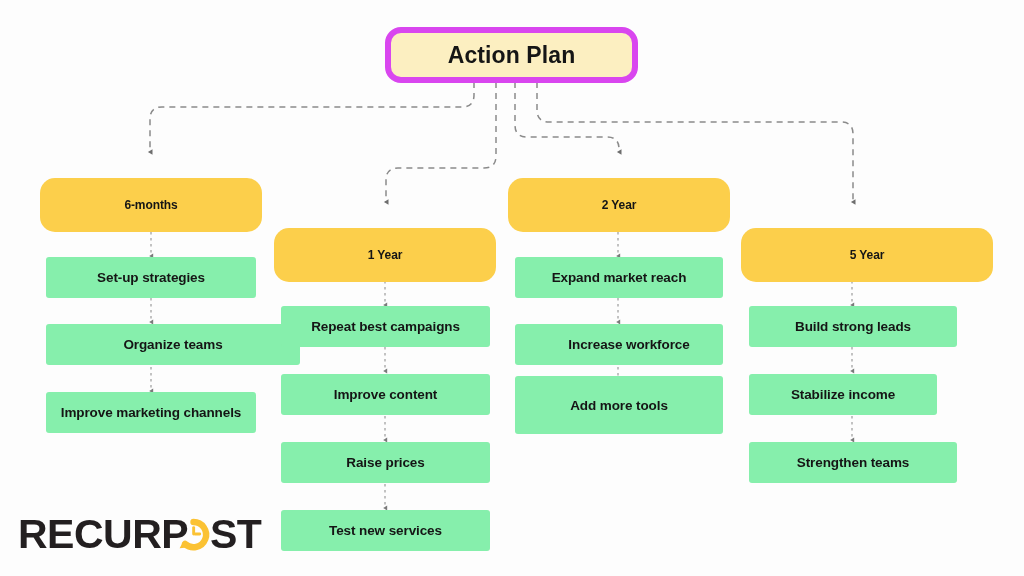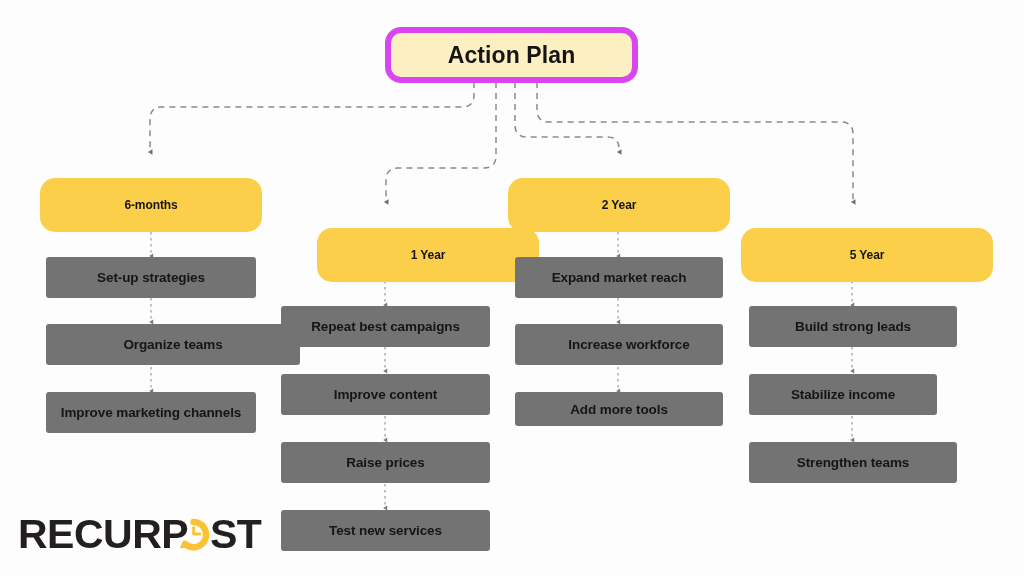--- a/index.html
+++ b/index.html
@@ -53,21 +53,21 @@
   }
 
   .node-phase {
     background: #FCCF4B;
     border-radius: 15px;
     font-size: 12px;
     font-weight: bold;
   }
 
   .node-step {
-    background: #737373;
+    background: #86efac;
     border-radius: 3px;
     font-size: 13.5px;
     font-weight: bold;
   }
   .node-step span { padding: 0 8px; }
 
   
   #logo {
     position: absolute;
     left: 18px;
@@ -136,21 +136,21 @@
   <div class="node node-step" style="left:46px; top:257px; width:210px; height:41px;">
     <span>Set-up strategies</span>
   </div>
   <div class="node node-step" style="left:46px; top:324px; width:254px; height:41px;">
     <span>Organize teams</span>
   </div>
   <div class="node node-step" style="left:46px; top:392px; width:210px; height:41px;">
     <span>Improve marketing channels</span>
   </div>
 
-  <div class="node node-phase" style="left:274px; top:228px; width:222px; height:54px;margin-left:43px;">
+  <div class="node node-phase" style="left:274px; top:228px; width:222px; height:54px;">
     <span>1 Year</span>
   </div>
   <div class="node node-step" style="left:281px; top:306px; width:209px; height:41px;">
     <span>Repeat best campaigns</span>
   </div>
   <div class="node node-step" style="left:281px; top:374px; width:209px; height:41px;">
     <span>Improve content</span>
   </div>
   <div class="node node-step" style="left:281px; top:442px; width:209px; height:41px;">
     <span>Raise prices</span>
@@ -161,21 +161,21 @@
 
   <div class="node node-phase" style="left:508px; top:178px; width:222px; height:54px;">
     <span>2 Year</span>
   </div>
   <div class="node node-step" style="left:515px; top:257px; width:208px; height:41px;">
     <span>Expand market reach</span>
   </div>
   <div class="node node-step" style="left:515px; top:324px; width:208px; height:41px;padding-left:20px;">
     <span>Increase workforce</span>
   </div>
-  <div class="node node-step" style="left:515px; top:392px; width:208px; height:34px;text-align:right;">
+  <div class="node node-step" style="left:515px; top:376px; width:208px; height:58px;text-align:right;">
     <span>Add more tools</span>
   </div>
 
   <div class="node node-phase" style="left:741px; top:228px; width:252px; height:54px;">
     <span>5 Year</span>
   </div>
   <div class="node node-step" style="left:749px; top:306px; width:208px; height:41px;">
     <span>Build strong leads</span>
   </div>
   <div class="node node-step" style="left:749px; top:374px; width:188px; height:41px;">

